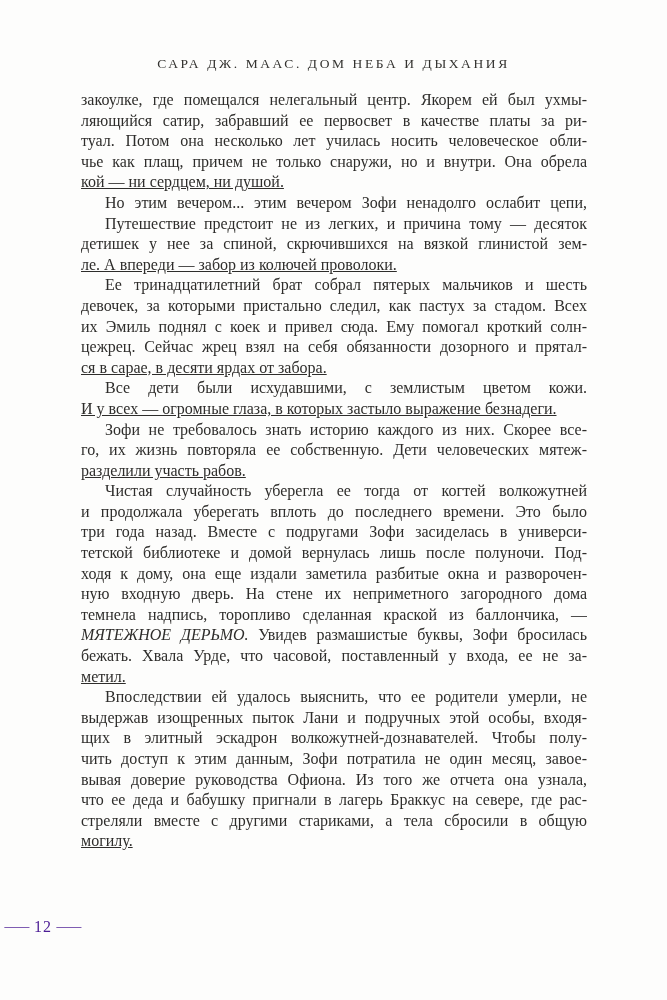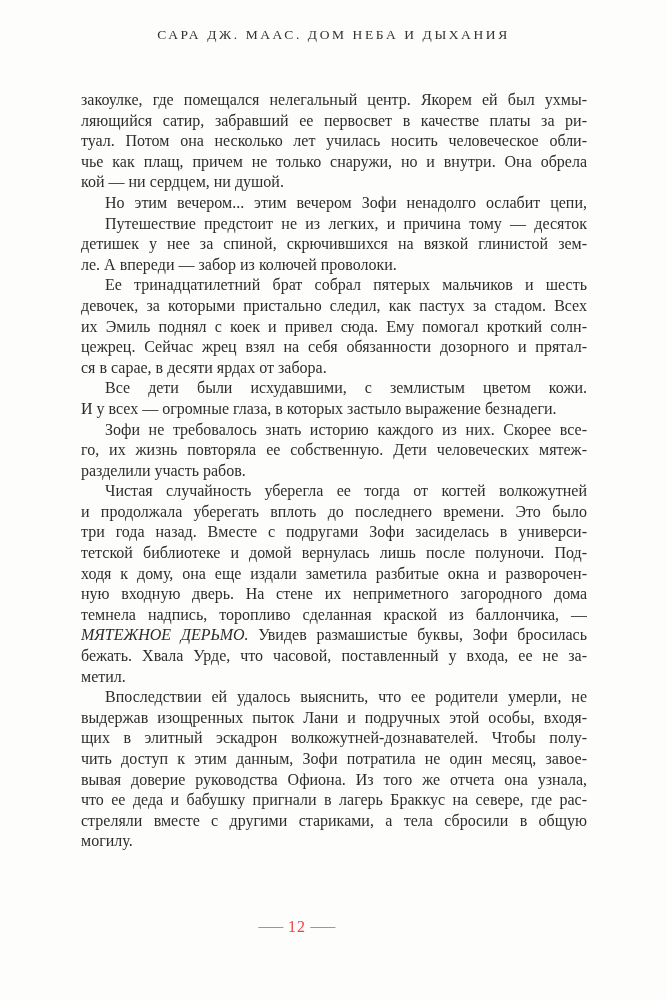--- a/index.html
+++ b/index.html
@@ -14,21 +14,21 @@
     font-family: "Liberation Serif", "DejaVu Serif", serif;
     color: #2e2d2b;
     overflow: hidden;
   }
   .page {
     position: absolute;
     inset: 0;
   }
   .running-header {
     position: absolute;
-    top: 27px;
+    top: 56px;
     left: 0;
     width: 667px;
     text-align: center;
     font-size: 13.5px;
     letter-spacing: 2.6px;
     color: #33322f;
     white-space: nowrap;
   }
   .text-block {
     position: absolute;
@@ -45,34 +45,35 @@
     overflow: hidden;
     white-space: normal;
   }
   .ln.just {
     text-align: justify;
     text-align-last: justify;
   }
   .ln.last {
     text-align: left;
     text-align-last: left;
+    text-decoration: underline;
   }
   .ln.ind {
     text-indent: 24px;
   }
   .ln i {
   }
   .footer {
     position: absolute;
     top: 918px;
     left: 0;
     width: 594px;
-    text-align: center;
+    text-align: left;
     font-size: 16px;
-    color: #ef4444;
+    color: #4c1d95;
   }
   .footer .dash {
     display: inline-block;
     transform: scaleX(1.55) scaleY(0.9);
     margin: 0 9px;
     position: relative;
     top: -1px;
   }
   .footer .num {
     display: inline-block;

